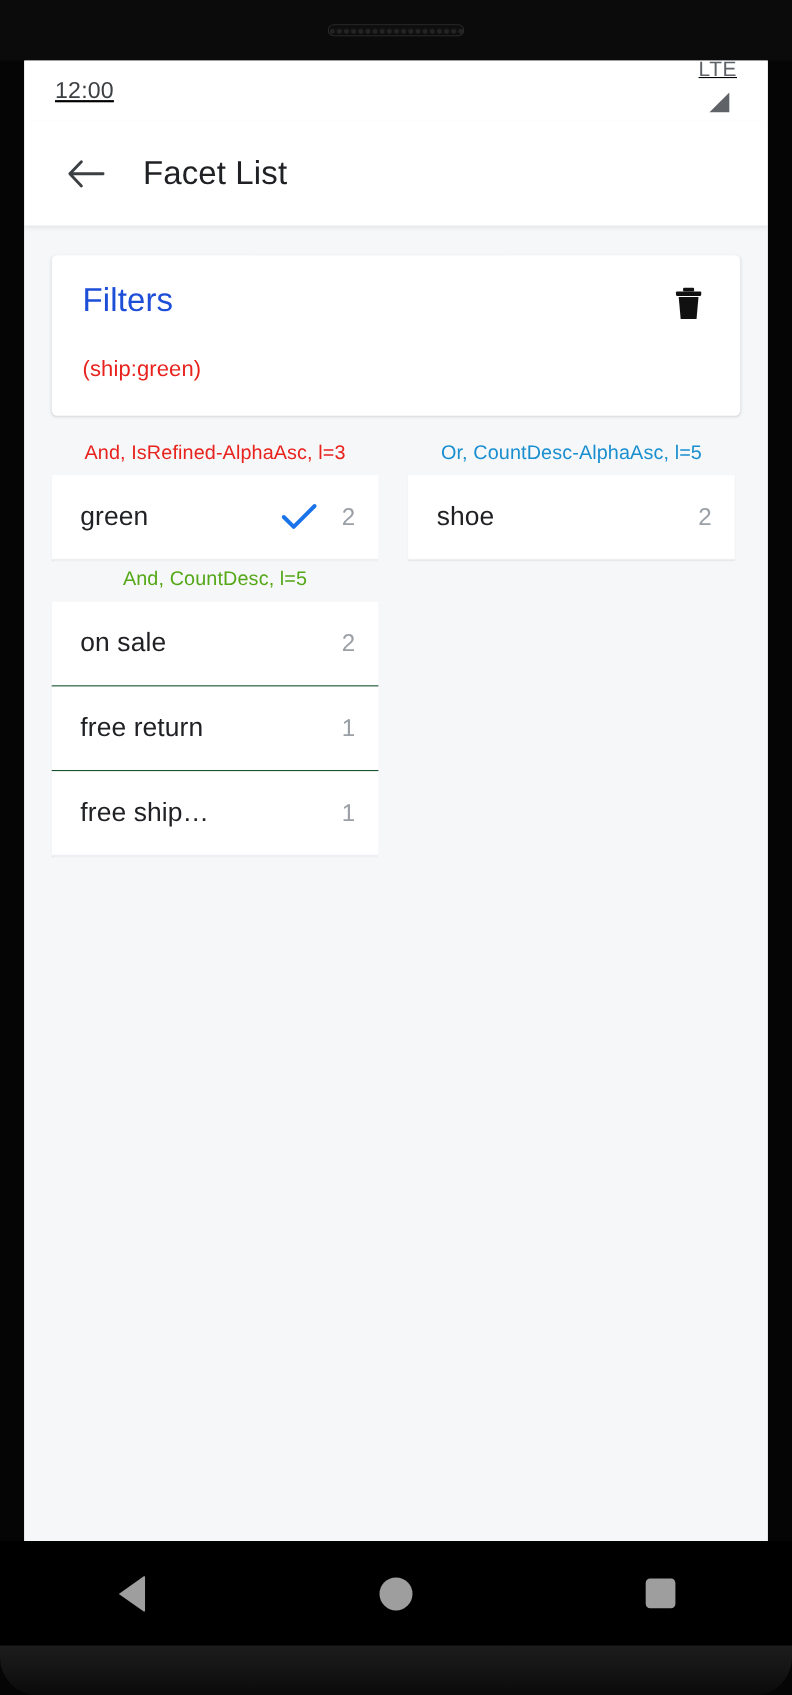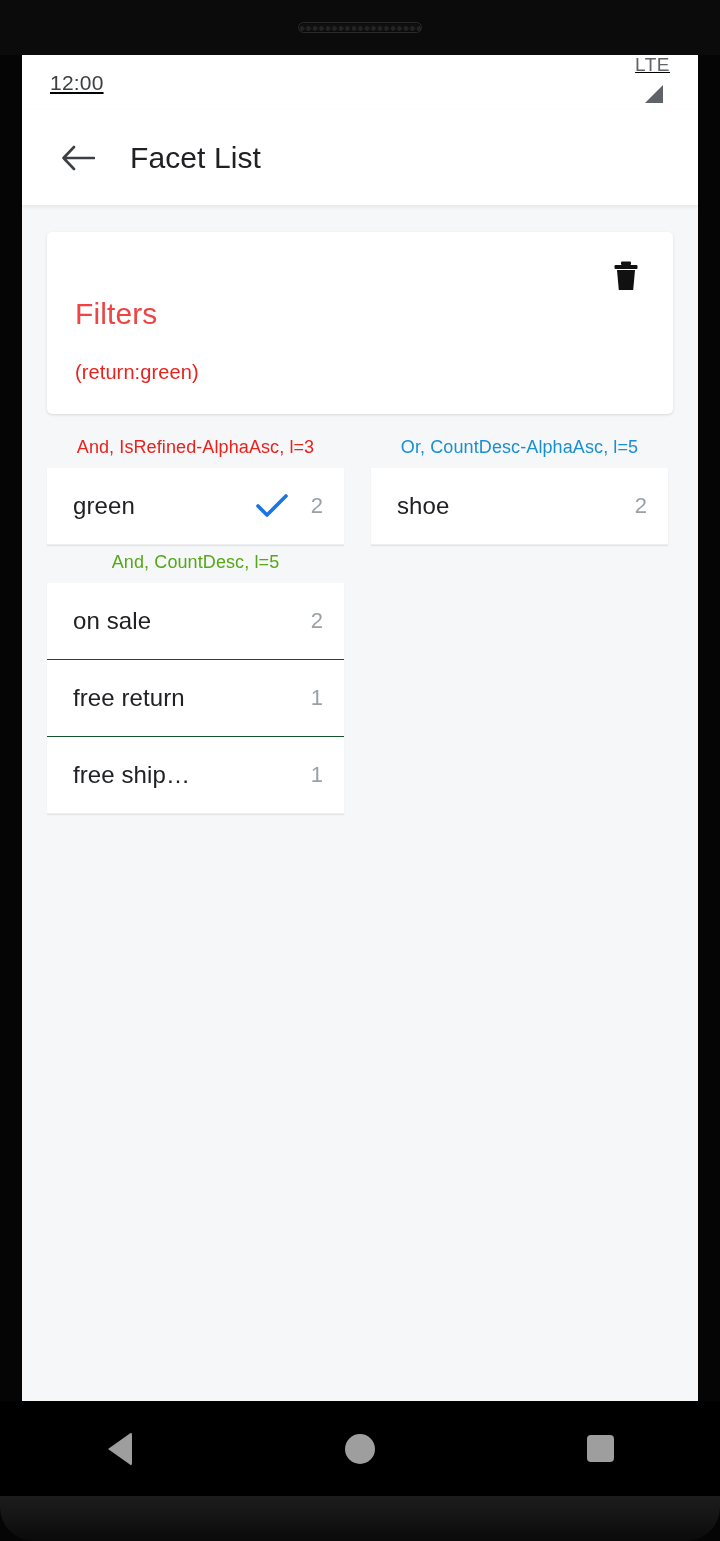--- a/index.html
+++ b/index.html
@@ -103,21 +103,21 @@
     background: #ffffff;
     border-radius: 5px;
     box-shadow: 0 1px 2px rgba(0,0,0,.09), 0 1px 4px rgba(0,0,0,.05);
     padding: 25px 28px 30px 28px;
     position: relative;
   }
   #filters-head {
     display: flex; align-items: flex-start;
   }
   #filters-title {
-    font-size: 30px; color: #ef4444; letter-spacing: .1px; margin-top: 40px;
+    font-size: 30px; color: #1d4ed8; letter-spacing: .1px;
   }
   #clear-filters-button {
     margin-left: auto;
     width: 38px; height: 38px;
     display: flex; align-items: center; justify-content: center;
     cursor: pointer;
   }
   #filters-expression {
     margin-top: 30px;
     font-size: 20px;
@@ -258,21 +258,21 @@
         <div id="filters-head">
           <div id="filters-title">Filters</div>
           <div id="clear-filters-button">
             <svg width="26" height="30" viewBox="0 0 26 30">
               <rect x="8" y="0.5" width="10" height="3.5" rx="1" fill="#111111"></rect>
               <rect x="1.5" y="4" width="23" height="4" rx="1" fill="#111111"></rect>
               <path d="M4 9 L22 9 L20.2 29 L5.8 29 Z" fill="#111111"></path>
             </svg>
           </div>
         </div>
-        <div id="filters-expression" style="color: rgb(232, 34, 29);">(return:green)</div>
+        <div id="filters-expression" style="color: rgb(232, 34, 29);">(ship:green)</div>
       </div>
 
       <div id="facet-grid">
           <div class="facet-section" style="order: 0;">
             <div class="facet-header" style="color: rgb(232, 34, 29);">And, IsRefined-AlphaAsc, l=3</div>
             <div class="facet-list">
               <div class="facet-row">
                 <span class="facet-label">green</span>
                 <span class="facet-check">
                   <svg width="32" height="26" viewBox="0 0 32 26">

